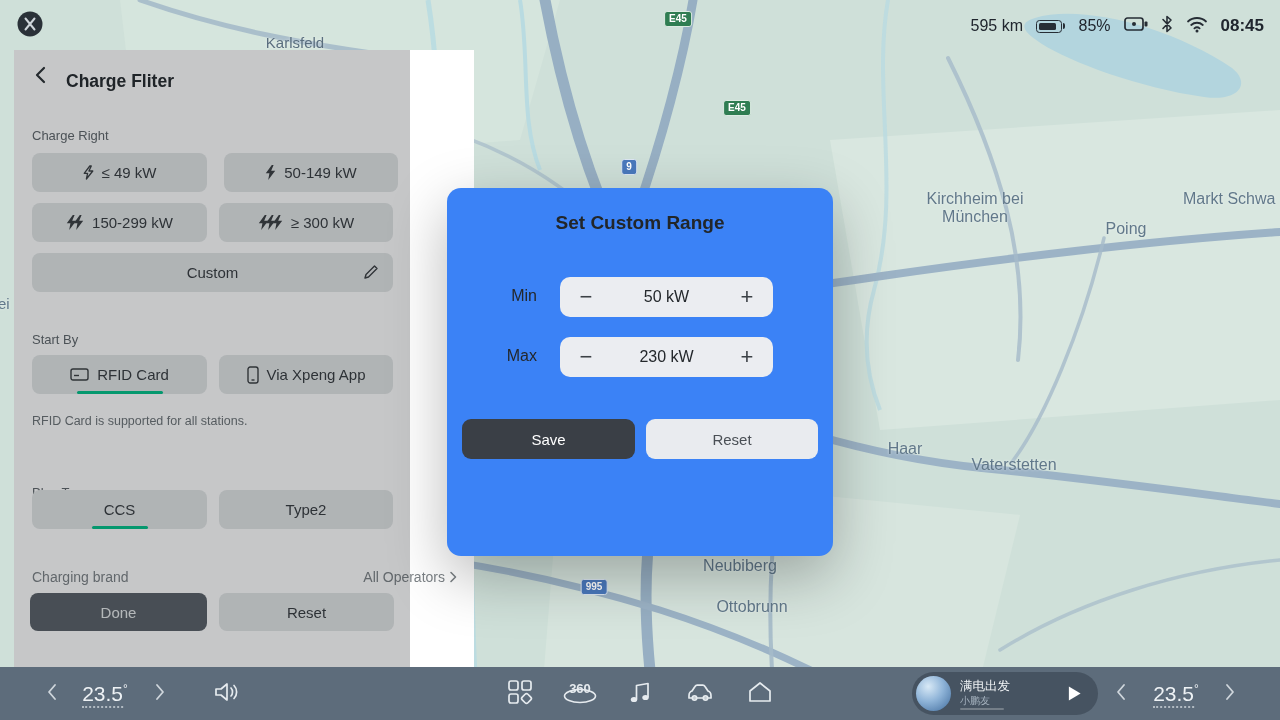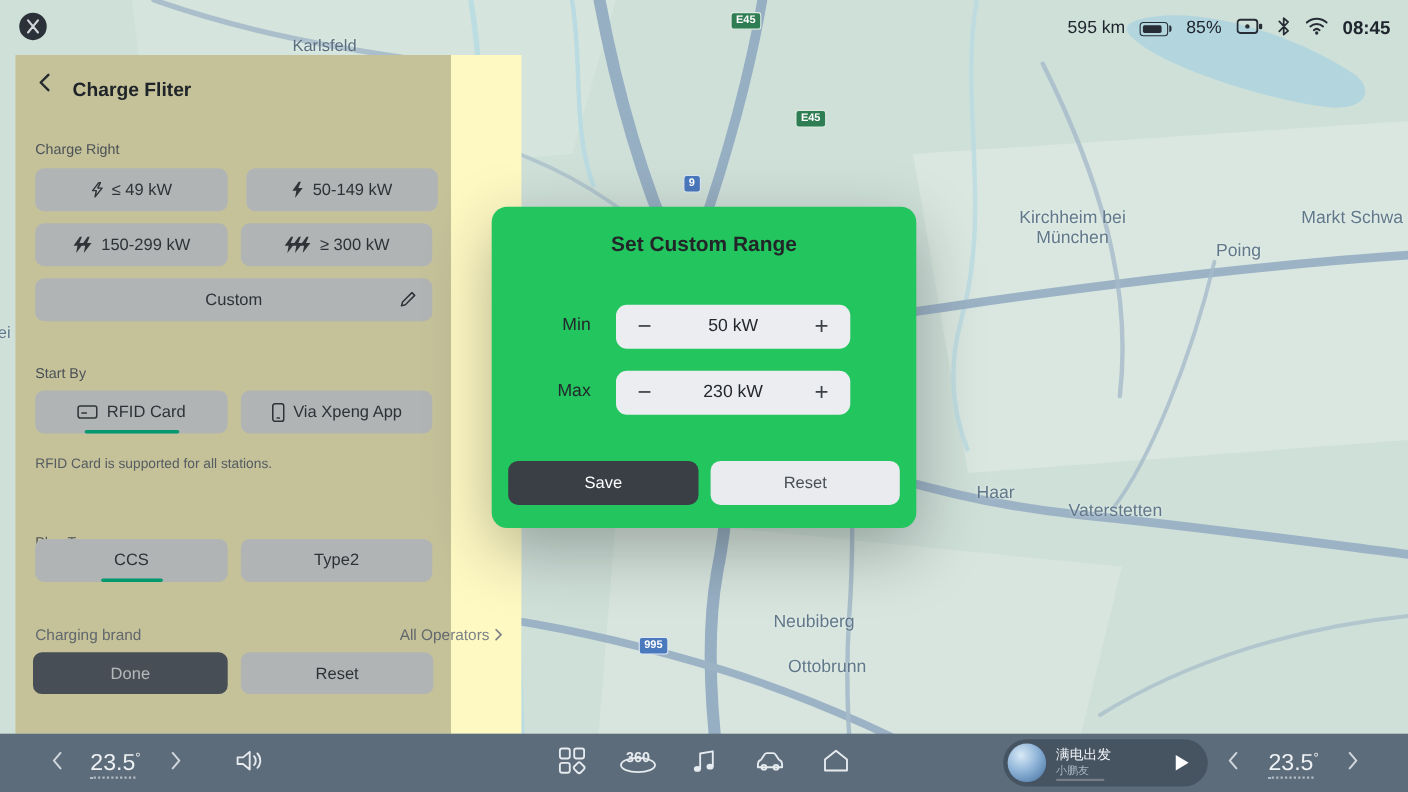--- a/index.html
+++ b/index.html
@@ -18,31 +18,31 @@
 
   
   .statusbar { position:absolute; top:0; left:0; right:0; height:52px; display:flex;
                align-items:center; justify-content:space-between; padding:0 16px; z-index:10; color:#20262e; }
   .status-right { display:flex; align-items:center; gap:13px; font-size:16px; font-weight:500; }
   .battery { position:relative; width:26px; height:13px; border:1.6px solid #262d35; border-radius:3.5px; }
   .battery-fill { position:absolute; left:2px; top:2px; bottom:2px; width:17px; background:#262d35; border-radius:1.5px; }
   .battery-tip { width:2.5px; height:6px; background:#262d35; border-radius:0 2px 2px 0; margin-left:-11px; }
 
   
-  .panel { position:absolute; left:14px; top:50px; width:460px; height:617px; background:#fef9c3; z-index:20; }
+  .panel { position:absolute; left:14px; top:50px; width:460px; height:617px; background:#ffffff; z-index:20; }
   .panel-dim { position:absolute; left:14px; top:50px; width:396px; height:617px;
                background:rgba(15,19,23,0.24); z-index:30; pointer-events:none; }
   .pbtn { position:absolute; background:#e3e6e7; border-radius:8px; display:flex; align-items:center;
           justify-content:center; gap:8px; font-size:15px; color:#373c40; cursor:pointer; }
   .section-label { position:absolute; font-size:13px; color:#5f666b; }
   .active-underline { position:absolute; bottom:0; left:50%; transform:translateX(-50%);
                       height:3px; background:#00c189; border-radius:2px; }
 
   
-  .modal { position:absolute; left:447px; top:188px; width:386px; height:292px; background:#22c55e;
+  .modal { position:absolute; left:447px; top:188px; width:386px; height:368px; background:#3b82f6;
            border-radius:14px; z-index:40; box-shadow:0 20px 60px rgba(0,0,0,0.28); }
   .modal-title { position:absolute; top:24px; left:0; width:100%; text-align:center;
                  font-size:19px; font-weight:bold; color:#222629; }
   .stepper { position:absolute; width:213px; height:40px; background:#ebedf1; border-radius:10px;
              display:flex; align-items:center; justify-content:space-between; padding:0 14px; }
   .step-btn { font-size:22px; color:#3c4146; width:24px; text-align:center; line-height:1; cursor:pointer; }
   .step-value { font-size:16px; color:#24282c; font-weight:500; }
   .row-label { position:absolute; width:60px; text-align:right; font-size:16px; color:#24282c; }
   .modal-btn { position:absolute; height:40px; border-radius:9px; display:flex; align-items:center;
                justify-content:center; font-size:15px; cursor:pointer; }

